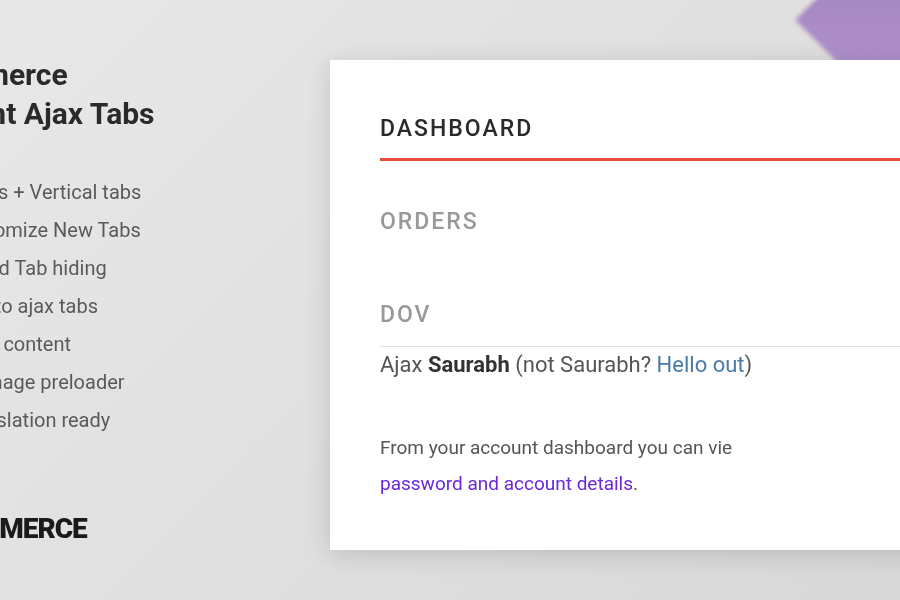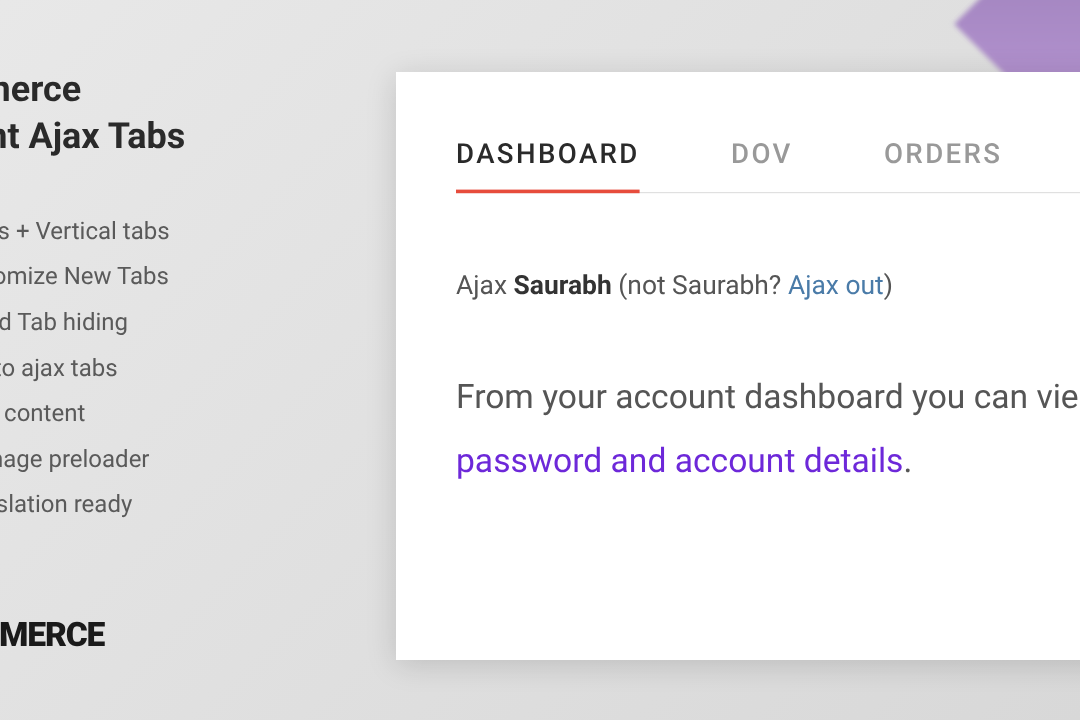--- a/index.html
+++ b/index.html
@@ -59,23 +59,23 @@
       top: 60px;
       left: 330px;
       width: 620px;
       height: 490px;
       background: #fff;
       box-shadow: 0 4px 24px rgba(0,0,0,0.15);
       padding: 55px 50px;
     }
     .tabs {
       display: flex;
-      gap: 76px;
+      gap: 48px;
       border-bottom: 1px solid #e0e0e0;
-      margin-bottom: 60px;
+      flex-direction: column;
     }
     .tab {
       font-size: 23px;
       font-weight: 500;
       letter-spacing: 2px;
       color: #999;
       padding-bottom: 18px;
       cursor: pointer;
       position: relative;
     }
@@ -93,21 +93,21 @@
     }
     .greeting {
       font-size: 22px;
       color: #555;
       line-height: 1.6;
       margin-bottom: 48px;
     }
     .greeting .username { font-weight: 700; color: #333; margin-top: 37px; }
     .greeting .link { color: #4a7ba8; cursor: pointer; }
     .dashboard-text {
-      font-size: 28px;
+      font-size: 19px;
       color: #555;
       line-height: 1.9;
     }
     .dashboard-text .link { color: #6d28d9; cursor: pointer; }
   </style>
 </head>
 <body>
 
 <div class="corner-accent"></div>
 
@@ -125,25 +125,25 @@
     <li class="feature-item">tom image preloader</li>
     <li class="feature-item"> &amp; Translation ready</li>
   </ul>
 </div>
 
 <div class="brand-footer">COMMERCE</div>
 
 <div class="panel">
   <div class="tabs">
     <div class="tab active">DASHBOARD</div>
+    <div class="tab">ORDERS</div>
     <div class="tab">DOV</div>
-    <div class="tab">ORDERS</div>
   </div>
 
   <p class="greeting">
-    <span>Ajax </span><span class="username">Saurabh</span><span> (not Saurabh? </span><span class="link">Ajax out</span><span>)</span>
+    <span>Ajax </span><span class="username">Saurabh</span><span> (not Saurabh? </span><span class="link">Hello out</span><span>)</span>
   </p>
 
   <p class="dashboard-text">
     <span>From your account dashboard you can vie</span><br>
     <span class="link">password and account details</span><span>.</span>
   </p>
 </div>
 
 </body></html>

